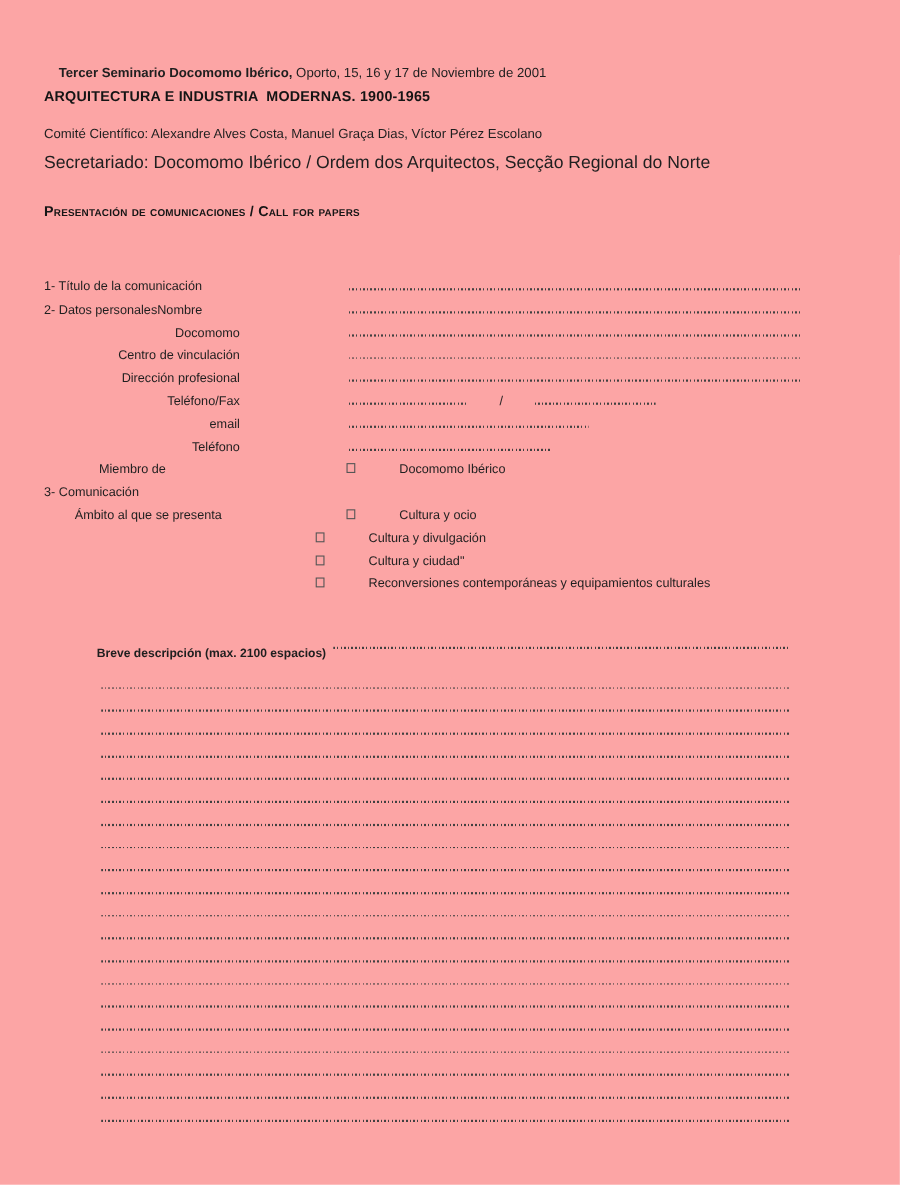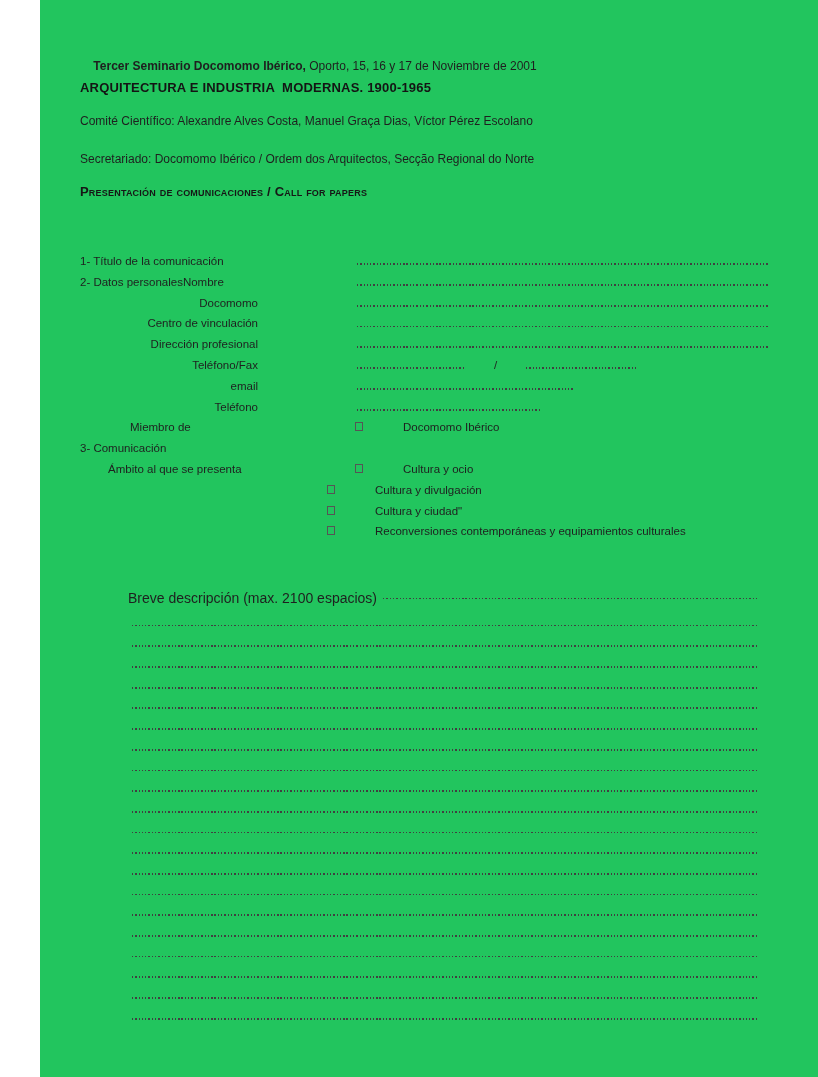--- a/index.html
+++ b/index.html
@@ -5,29 +5,29 @@
   html, body {
     margin: 0;
     padding: 0;
     width: 818px;
     height: 1077px;
     background: #ffffff;
     overflow: hidden;
     font-family: "Liberation Sans", "DejaVu Sans", sans-serif;
     color: #1f1f1f;
   }
-  .sheet { position: absolute; inset: 0; background: #22c55e; margin-left: 40px; }
+  .sheet { position: absolute; inset: 0; background: #fca5a5; }
 
   .hline { position: absolute; left: 40px; white-space: pre-wrap; }
   .b { font-weight: bold; }
 
   .seminar        { top: 45px;  font-size: 12px; }
   .title          { top: 80px;  font-size: 13px; letter-spacing: 0.2px; color: #141414; }
   .committee      { top: 114px; font-size: 12px; }
-  .secretariat    { top: 152px; font-size: 12px; text-align: right; }
+  .secretariat    { top: 140px; font-size: 16px; text-align: right; }
   .section-heading{ top: 184px; font-size: 13px; font-weight: bold; font-variant: small-caps; letter-spacing: 0.2px; color: #161616; }
 
   .form { position: absolute; left: 40px; top: 255px; width: 678px; }
   .frow { display: flex; align-items: baseline; height: 20.8px; font-size: 11.5px; gap: 28px; }
 
   .flabel { width: 178px; flex: none; }
   .flabel.ralign { text-align: right; }
   .flabel.split { display: flex; justify-content: flex-start; box-sizing: border-box; padding-right: 14px; }
   .flabel.miembro { padding-left: 50px; box-sizing: border-box; }
   .flabel.ambito  { padding-left: 28px; box-sizing: border-box; width: 206px; }
@@ -51,21 +51,21 @@
     border: 1.4px solid #555555;
     box-sizing: border-box;
     flex: none;
     background: transparent;
   }
   .cb-gap { margin-left: 69px; }
   .opt-text { margin-left: 12px; }
   .opt-indent { margin-left: 247px; }
 
   .description { position: absolute; left: 40px; top: 588px; width: 678px; }
-  .desc-label-row { display: flex; align-items: center; height: 20.8px; font-size: 14px; }
+  .desc-label-row { display: flex; align-items: flex-start; height: 20.8px; font-size: 11px; font-weight: bold; }
   .desc-label { margin-left: 48px; flex: none; }
   .desc-dots { flex: 1; margin-left: 6px; }
 
   .blank-lines { width: 100%; }
   .bline { position: relative; height: 20.7px; }
   .bline::after {
     content: "";
     position: absolute;
     left: 52px; right: 0; bottom: 3px;
     height: 1.8px;

